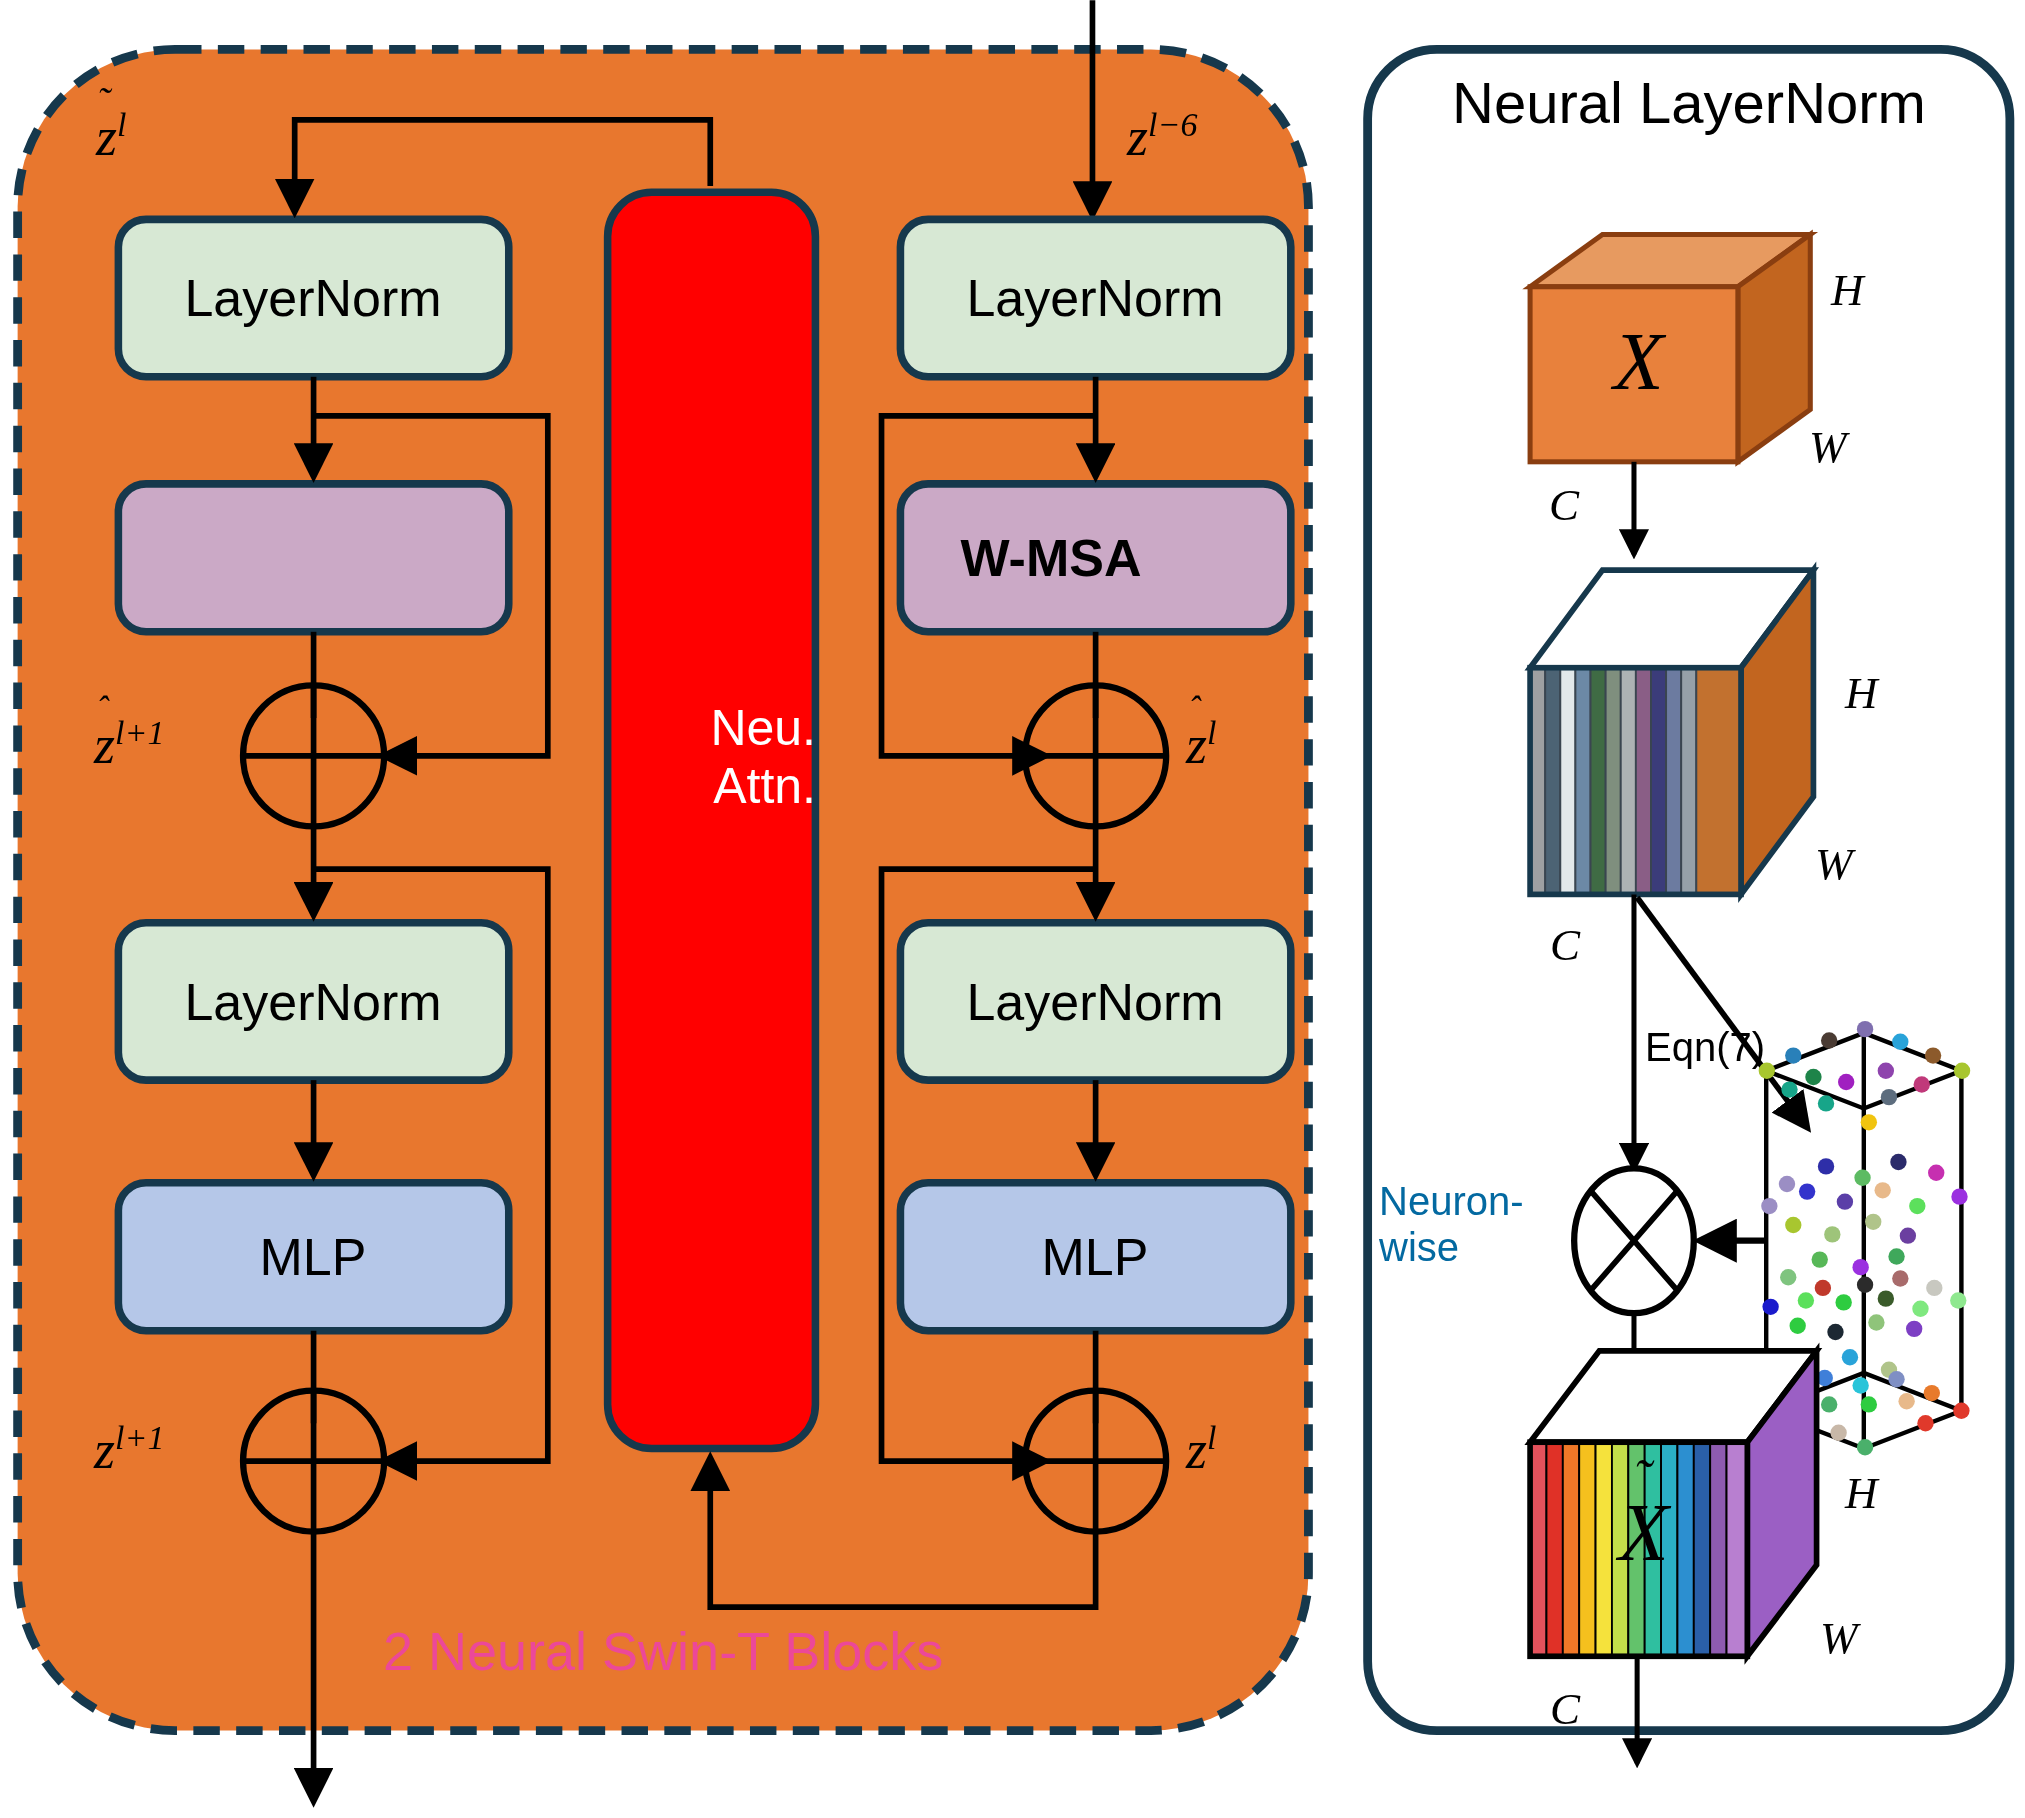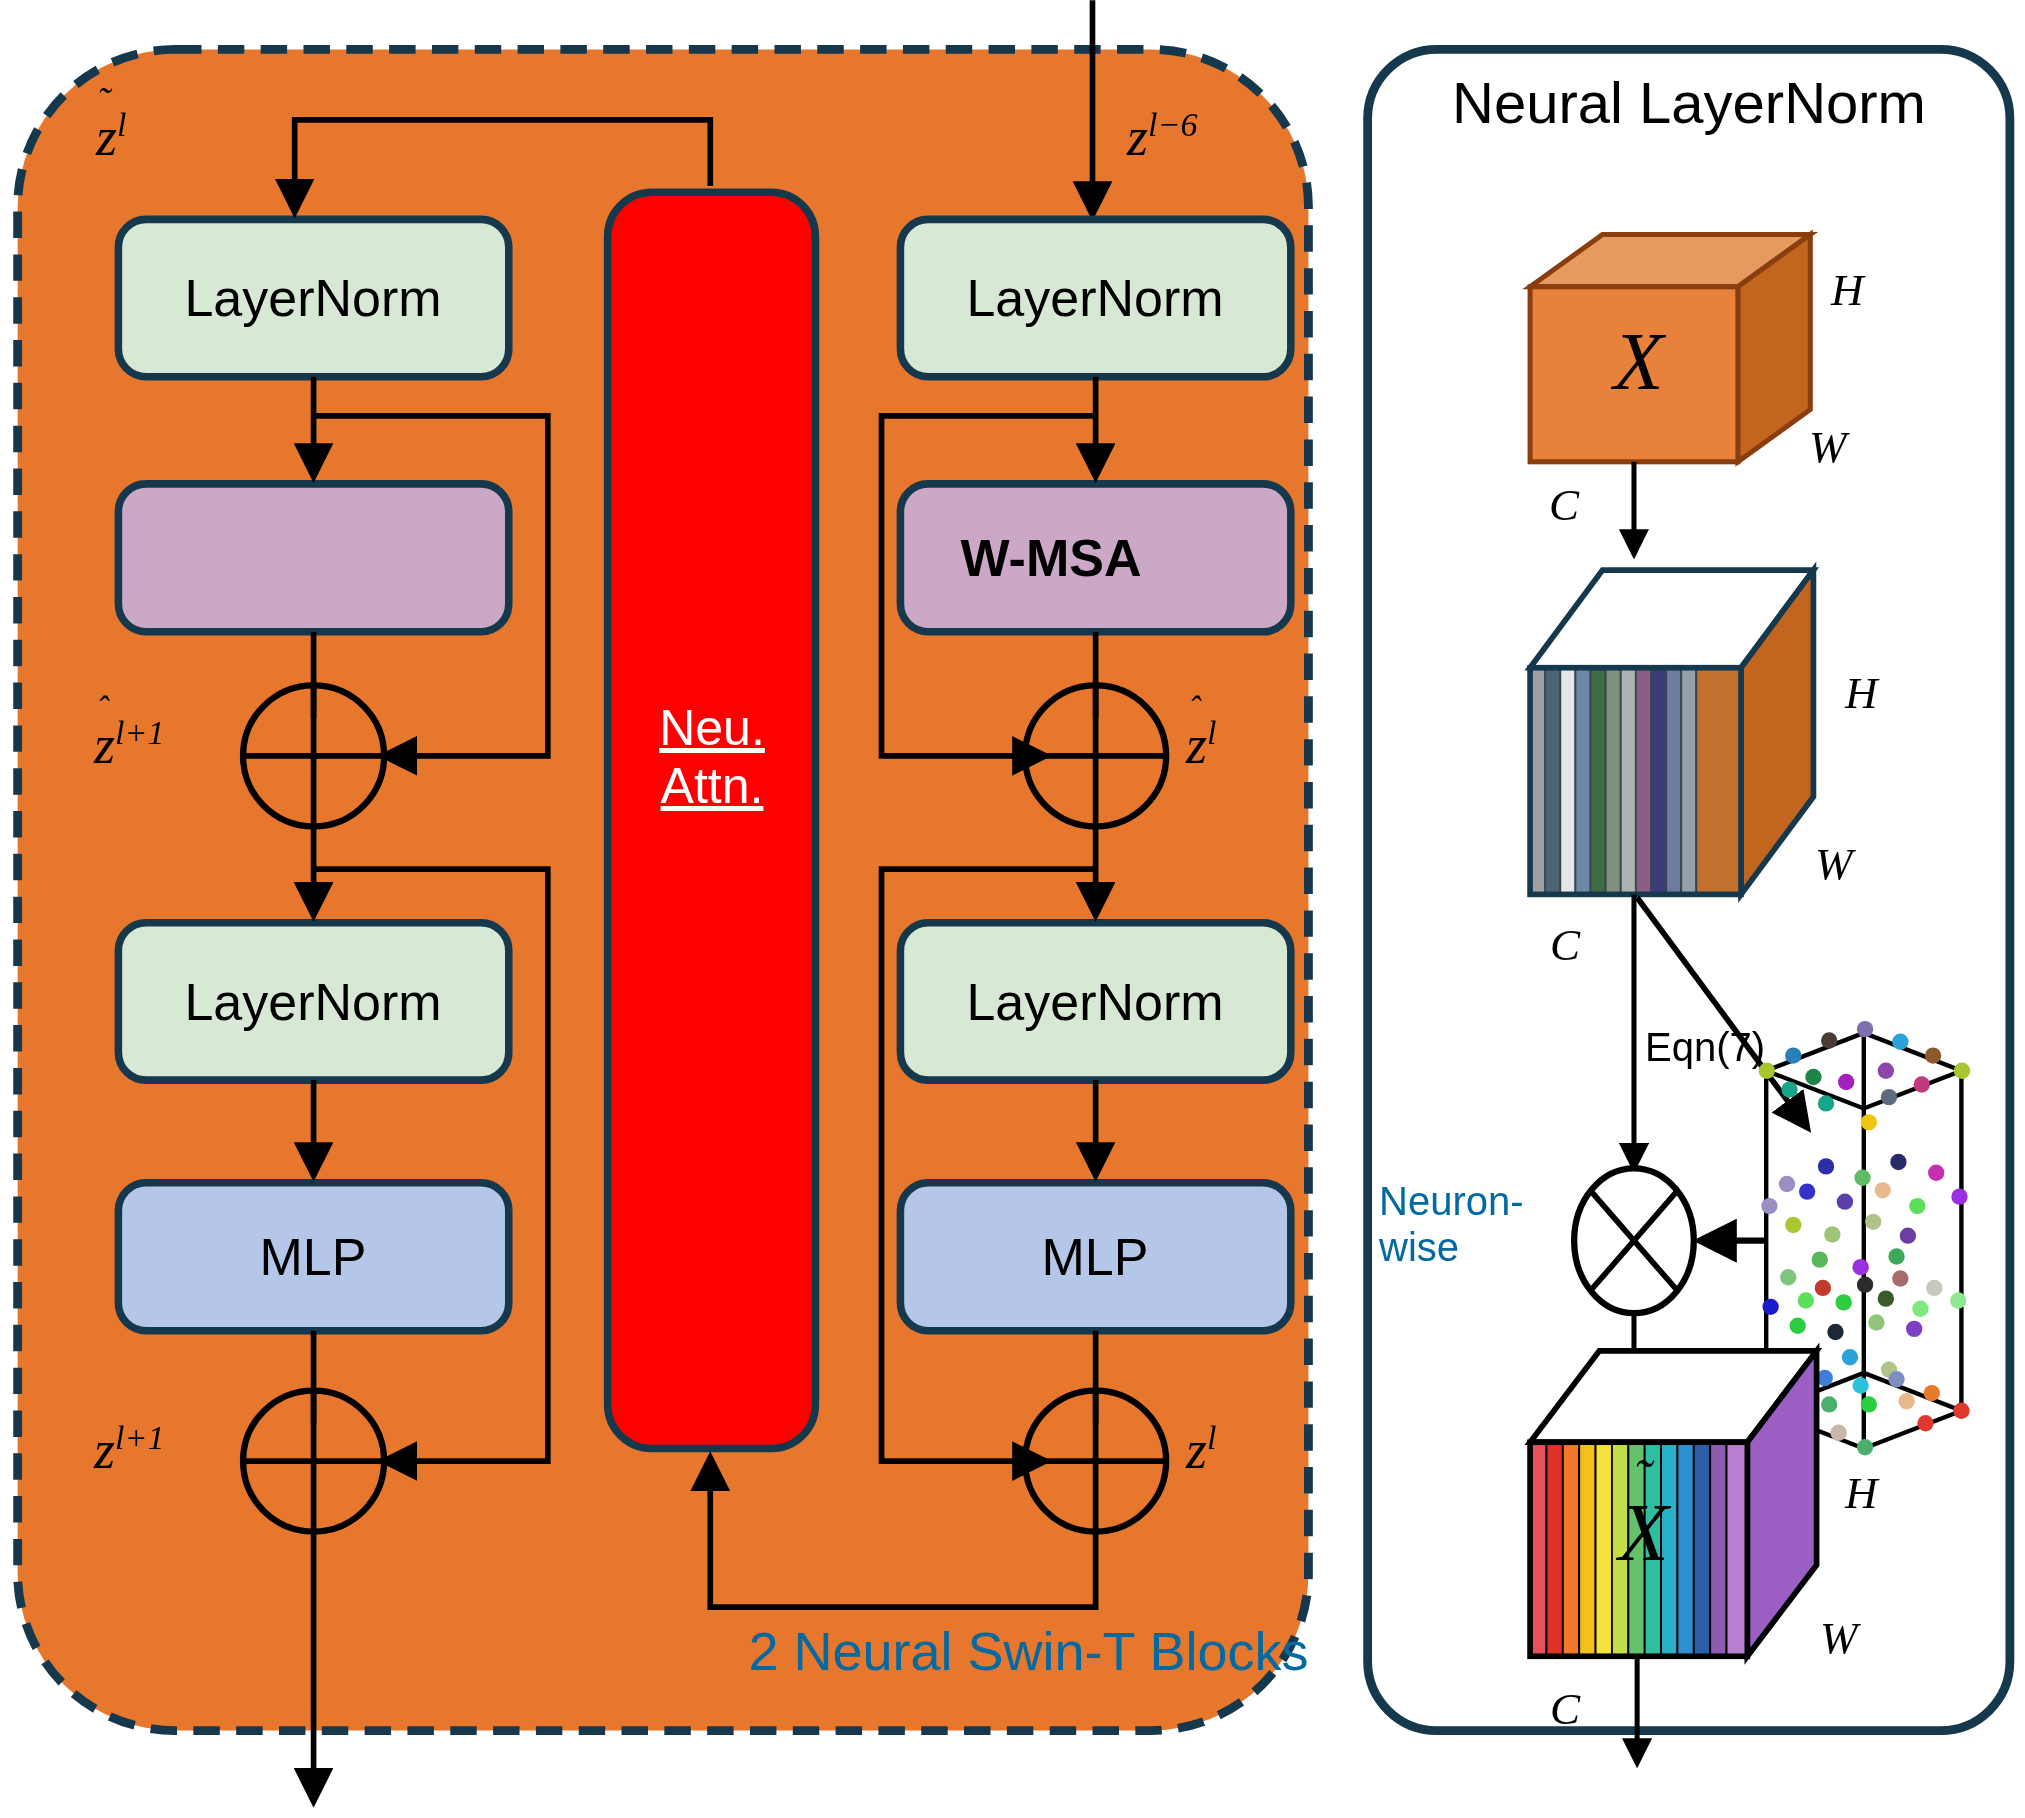--- a/index.html
+++ b/index.html
@@ -209,26 +209,26 @@
 
   <div class="nodeText" style="position:absolute;left:118px;top:219px;width:390px;height:157px;display:flex;align-items:center;justify-content:center;font-size:52px;color:#000;">LayerNorm</div>
   <div class="nodeText" style="position:absolute;left:118px;top:923px;width:390px;height:157px;display:flex;align-items:center;justify-content:center;font-size:52px;color:#000;">LayerNorm</div>
   <div class="nodeText" style="position:absolute;left:118px;top:1183px;width:390px;height:148px;display:flex;align-items:center;justify-content:center;font-size:52px;color:#000;">MLP</div>
 
   <div class="nodeText" style="position:absolute;left:900px;top:219px;width:390px;height:157px;display:flex;align-items:center;justify-content:center;font-size:52px;color:#000;">LayerNorm</div>
   <div class="nodeText" style="position:absolute;left:856px;top:484px;width:390px;height:148px;display:flex;align-items:center;justify-content:center;font-size:52px;color:#000;font-weight:bold;">W-MSA</div>
   <div class="nodeText" style="position:absolute;left:900px;top:923px;width:390px;height:157px;display:flex;align-items:center;justify-content:center;font-size:52px;color:#000;">LayerNorm</div>
   <div class="nodeText" style="position:absolute;left:900px;top:1183px;width:390px;height:148px;display:flex;align-items:center;justify-content:center;font-size:52px;color:#000;">MLP</div>
 
-  <div style="position:absolute;left:608px;top:699px;width:208px;text-align:center;line-height:1.16;color:#fff;font-size:50px;text-decoration:underline;">
+  <div style="position:absolute;left:608px;top:699px;width:208px;text-align:right;line-height:1.16;color:#fff;font-size:50px;">
     <div>Neu.</div>
     <div>Attn.</div>
   </div>
 
-  <div class="nodeText" style="position:absolute;left:17.6px;top:1620px;width:1291px;text-align:right;font-size:54px;color:#0369a1;">2 Neural Swin-T Blocks</div>
+  <div class="nodeText" style="position:absolute;left:17.6px;top:1620px;width:1291px;text-align:center;font-size:54px;color:#ec4899;">2 Neural Swin-T Blocks</div>
 
   <div class="mathText" style="position:absolute;left:96px;top:106px;font-size:54px;color:#000;">
     <span style="position:relative;">z<span style="position:absolute;left:1.3px;top:-28px;font-size:38px;">˜</span></span><sup style="font-size:34px;">l</sup>
   </div>
   <div class="mathText" style="position:absolute;left:1127px;top:106px;font-size:54px;color:#000;">
     z<sup style="font-size:34px;">l−6</sup>
   </div>
   <div class="mathText" style="position:absolute;left:94px;top:714px;font-size:54px;color:#000;">
     <span style="position:relative;">z<span style="position:absolute;left:2.5px;top:-25px;font-size:35px;">ˆ</span></span><sup style="font-size:34px;">l+1</sup>
   </div>

